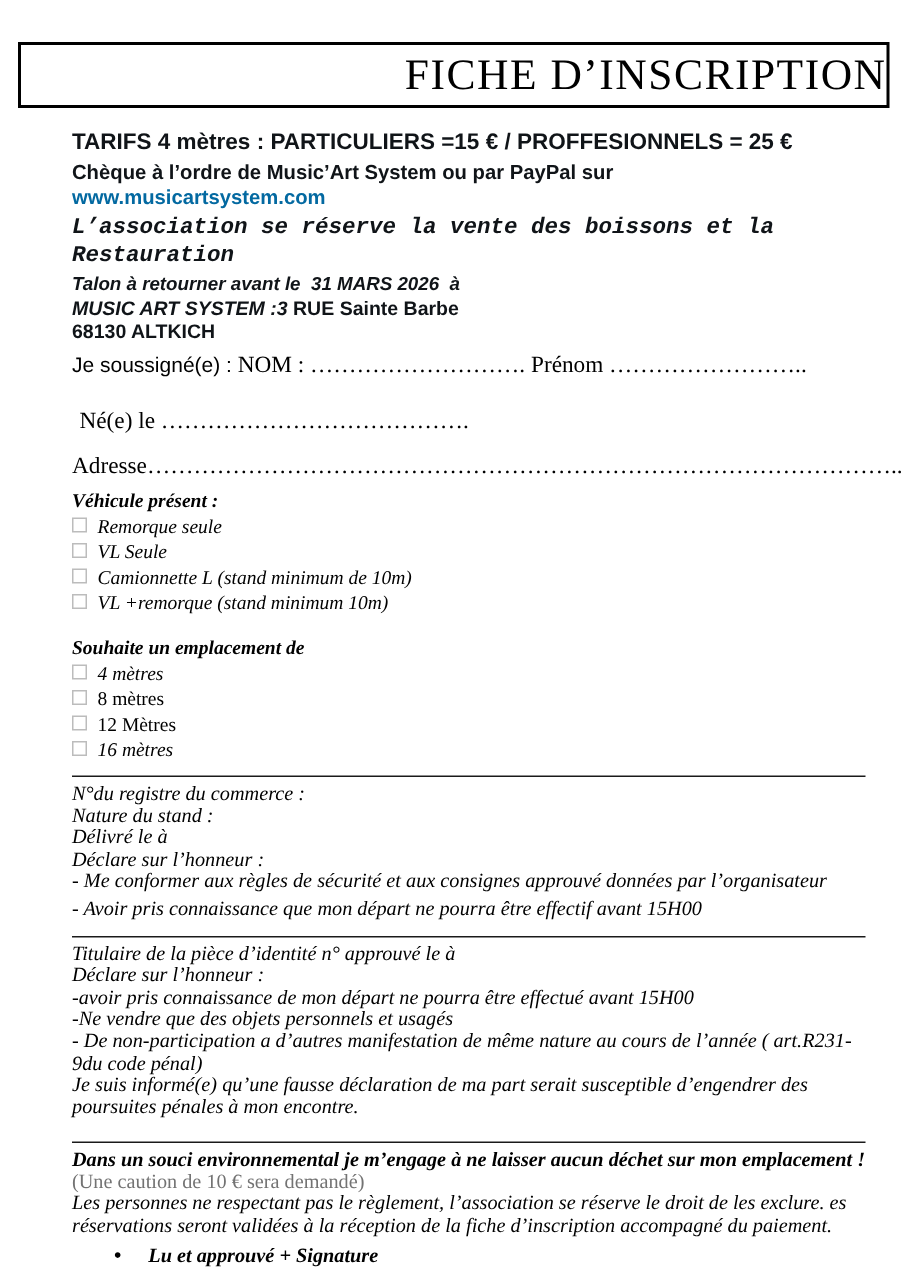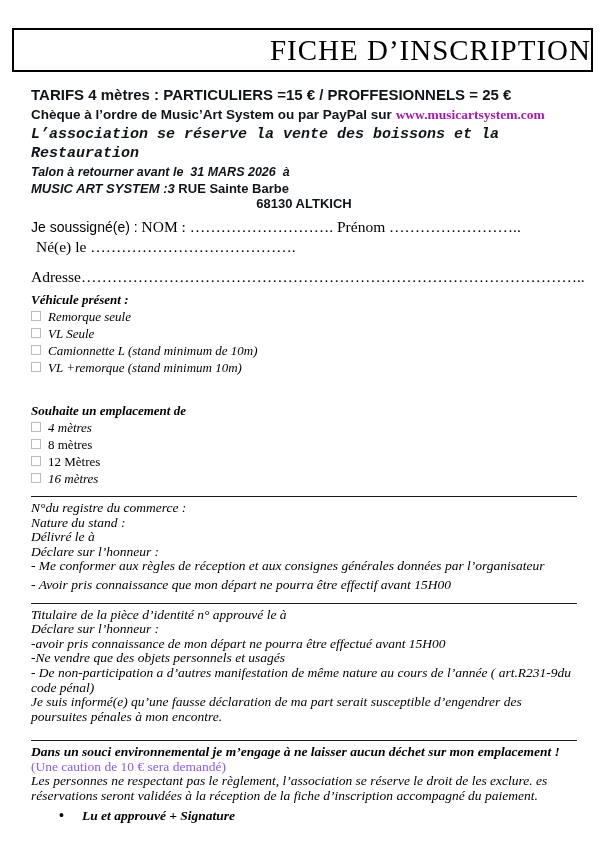--- a/index.html
+++ b/index.html
@@ -2,56 +2,56 @@
 <html><head>
 <meta charset="utf-8">
 <style>
   html,body{margin:0;padding:0;background:#fff;}
   body{width:605px;height:857px;overflow:hidden;font-family:"Liberation Serif",serif;color:#000;}
   .page{position:relative;width:605px;height:857px;background:#fff;}
 
   .title-box{margin:28px 12px 0 12px;border:2px solid #000;height:40px;line-height:40px;
     text-align:right;font-size:29px;letter-spacing:1px;font-family:"Liberation Serif",serif;}
 
-  .content{padding:0 28px 0 31px;}
+  .content{padding:0 28px 0 48px;}
 
   
   .hdr{font-family:"Liberation Sans",sans-serif;color:#101418;}
   .tarifs{margin-top:14px;font-size:15px;font-weight:bold;line-height:18px;}
   .cheque{margin-top:2px;font-size:13.5px;font-weight:bold;line-height:17px;}
-  .link{color:#a21caf;text-decoration:none;font-family:Liberation Serif, serif;}
+  .link{color:#0369a1;text-decoration:none;}
   .assoc{margin-top:2px;font-size:15px;font-weight:bold;font-style:italic;line-height:19px;font-family:Liberation Mono, monospace;}
   .talon{margin-top:2px;font-size:12.5px;font-weight:bold;font-style:italic;line-height:15px;white-space:pre-wrap;}
   .addr1{margin-top:1px;text-align:left;font-size:13px;font-weight:bold;line-height:15px;}
-  .addr2{text-align:center;font-size:13px;font-weight:bold;line-height:15px;}
+  .addr2{text-align:left;font-size:13px;font-weight:bold;line-height:15px;}
   .it{font-style:italic;}
 
   
   .soussigne{margin-top:6px;font-size:15.5px;line-height:19px;}
   .soussigne .sans{font-family:"Liberation Sans",sans-serif;font-size:14px;text-align:center;}
-  .ne{padding-left:5px;font-size:15.5px;line-height:19px;}
+  .ne{margin-top:18px;padding-left:5px;font-size:15.5px;line-height:19px;}
   .adresse{margin-top:11px;font-size:15.5px;line-height:19px;}
   .tel{margin-top:10px;padding-left:88px;font-size:14.5px;font-style:italic;line-height:18px;white-space:pre-wrap;}
 
   .sec-heading{font-size:13px;font-weight:bold;font-style:italic;line-height:15px;}
   .veh-heading{margin-top:6px;}
-  .emp-heading{margin-top:28px;}
+  .emp-heading{margin-top:15px;}
   .chk-row{margin-top:3px;font-size:13px;line-height:14px;}
   .chk{display:inline-block;width:8px;height:8px;border:1px solid #bcbcbc;margin-right:7px;
     vertical-align:0px;background:#fff;}
 
   .rule{border-top:1px solid #1a1a1a;height:0;margin-top:10px;}
   .rule3{margin-top:16px;}
 
   .pblock{margin-top:4px;}
   .pline{font-size:13.5px;font-style:italic;line-height:14.6px;}
   .gap{margin-top:4px;}
 
   .env{margin-top:3px;font-size:13.5px;font-weight:bold;font-style:italic;line-height:15px;}
-  .caution{font-size:13.5px;color:#8b5cf6;line-height:15px;}
+  .caution{font-size:13.5px;color:#737373;line-height:15px;}
   .rules{font-size:13.5px;font-style:italic;line-height:14.8px;}
   .sig-row{margin-top:4px;padding-left:28px;font-size:13.5px;font-weight:bold;font-style:italic;line-height:16px;}
   .sig-row::before{content:"\2022";font-style:normal;margin-right:18px;font-size:14px;}
 </style>
 </head>
 <body>
 
 <div class="page">
 
   <div class="title-box">
@@ -110,21 +110,21 @@
       <span class="chk"></span><span class="it">16 mètres</span>
     </div>
 
     <div class="rule"></div>
 
     <div class="pblock">
       <div class="pline">N°du registre du commerce :</div>
       <div class="pline">Nature du stand :</div>
       <div class="pline">Délivré le à</div>
       <div class="pline">Déclare sur l’honneur :</div>
-      <div class="pline">- Me conformer aux règles de réception et aux consignes générales données par l’organisateur</div>
+      <div class="pline">- Me conformer aux règles de sécurité et aux consignes approuvé données par l’organisateur</div>
       <div class="pline gap">- Avoir pris connaissance que mon départ ne pourra être effectif avant 15H00</div>
     </div>
 
     <div class="rule"></div>
 
     <div class="pblock">
       <div class="pline">Titulaire de la pièce d’identité n° approuvé le à</div>
       <div class="pline">Déclare sur l’honneur :</div>
       <div class="pline">-avoir pris connaissance de mon départ ne pourra être effectué avant 15H00</div>
       <div class="pline">-Ne vendre que des objets personnels et usagés</div>

